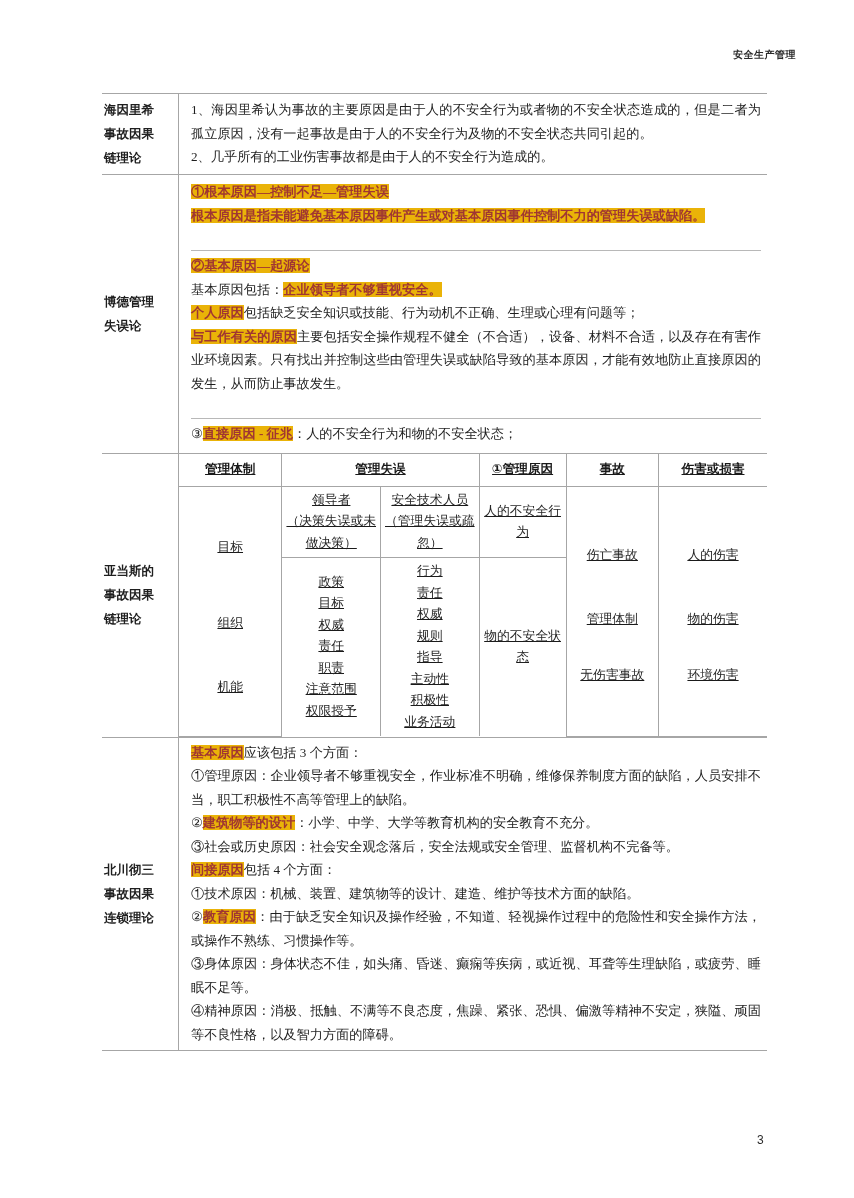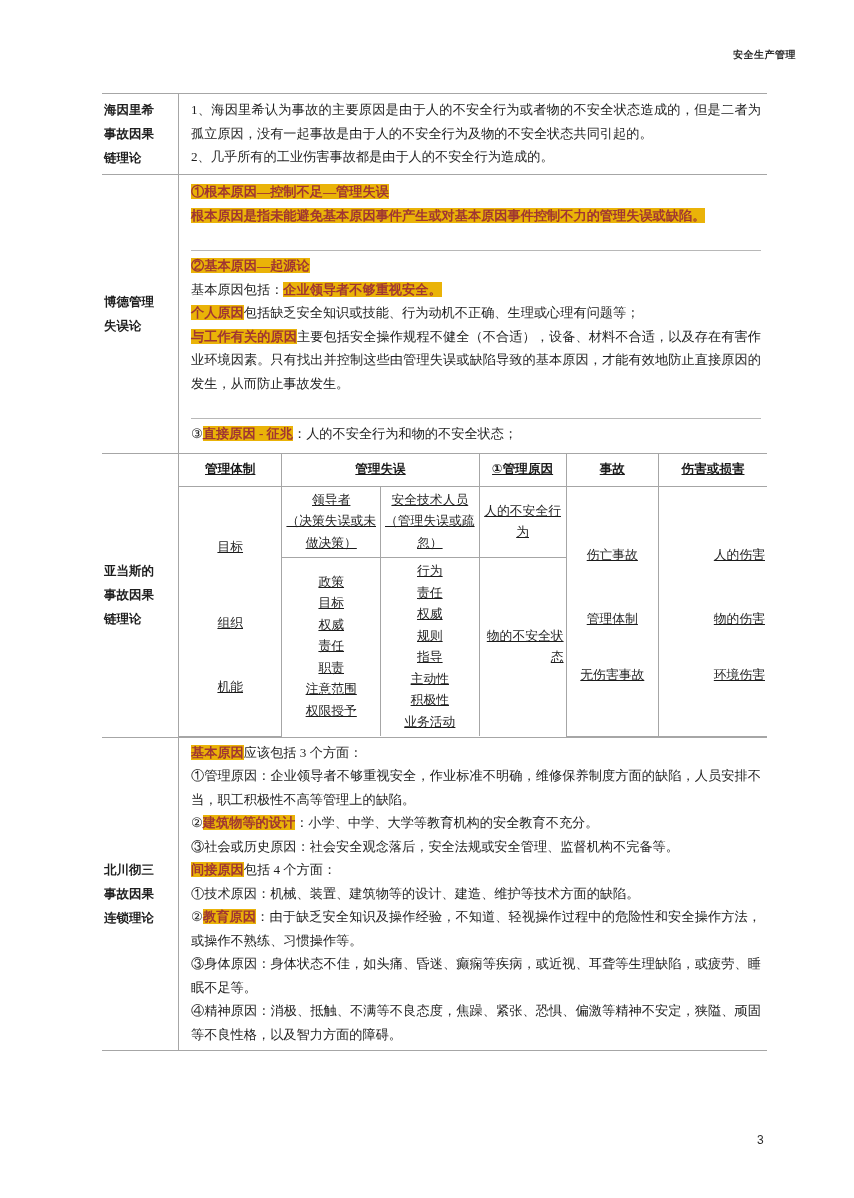--- a/index.html
+++ b/index.html
@@ -113,21 +113,21 @@
     font-family: "Liberation Sans", "DejaVu Sans", sans-serif;
     font-weight: 700;
     font-size: 12.6px;
     color: #1a1a1a;
     padding: 4px 2px;
     height: 24px;
   }
   table.adams thead th:first-child { border-left: none; }
   table.adams thead th:last-child  { border-right: none; }
   table.adams tbody td:first-child { border-left: none; }
-  table.adams tbody td:last-child  { border-right: none; text-align: right; }
+  table.adams tbody td:last-child  { border-right: none; }
   table.adams tbody tr:last-child td { border-bottom: none; }
 
   .stack {
     display: block;
     line-height: 21.5px;
   }
 
   
   .page-number {
     position: absolute;

